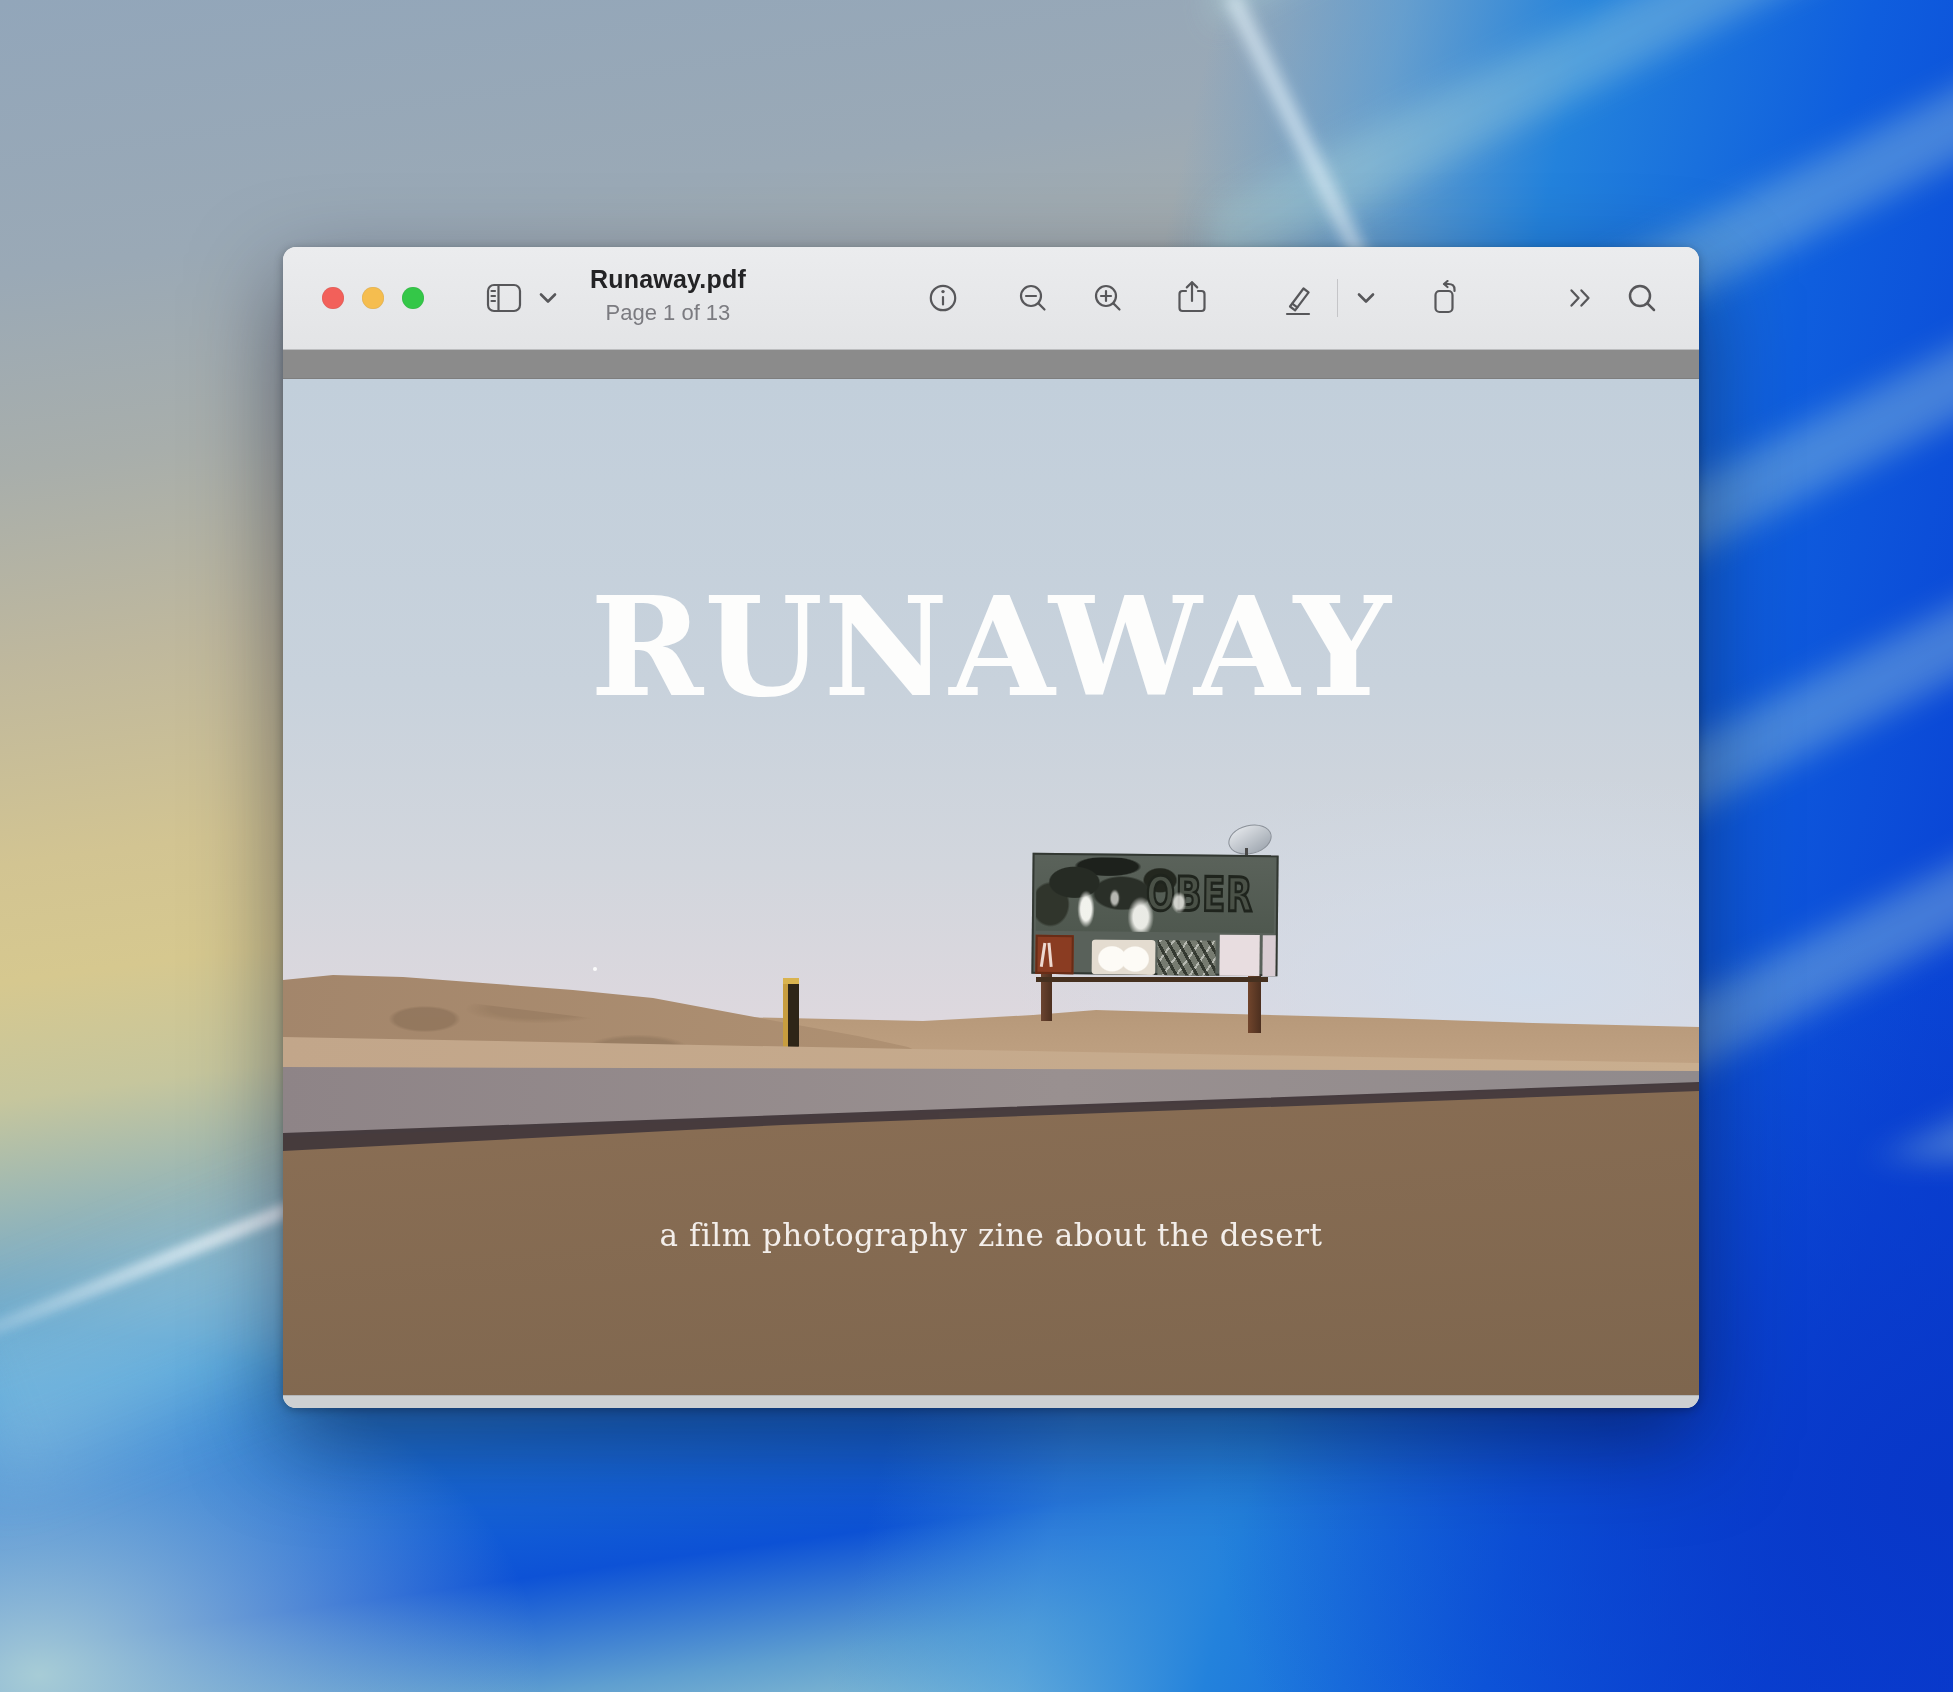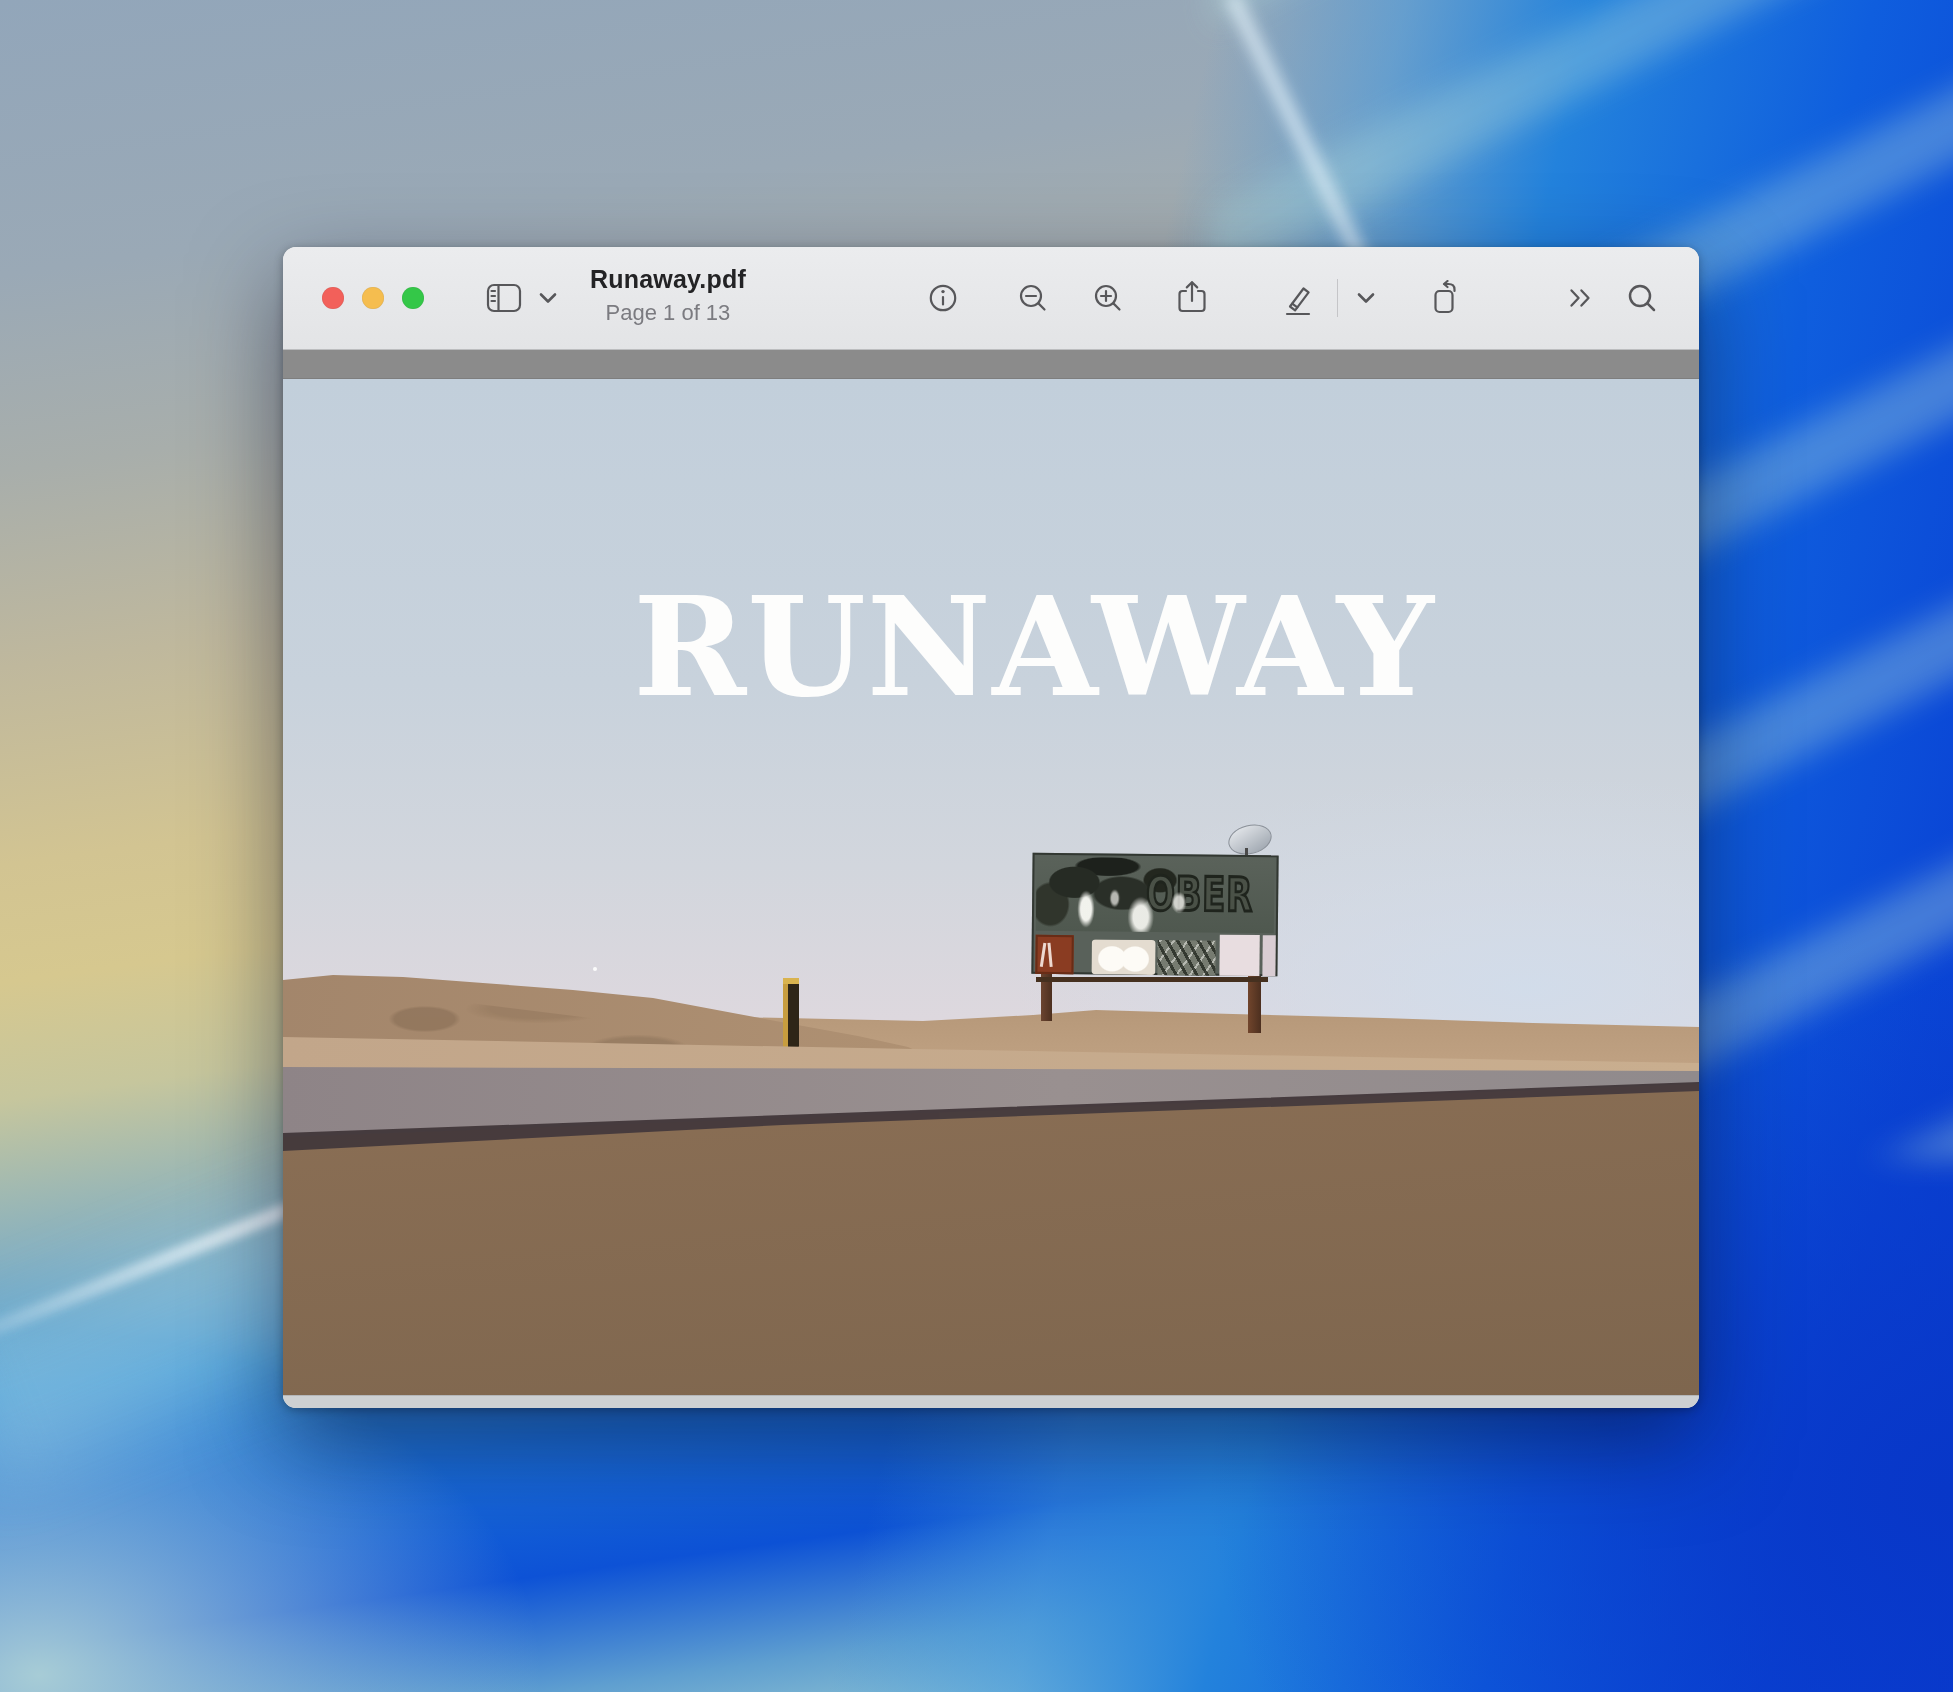--- a/index.html
+++ b/index.html
@@ -142,21 +142,21 @@
     clip-path:polygon(0 688px,1416px 692px,1416px 705px,0 758px);}
   .crack{inset:0;background:#41373a;opacity:.95;
     clip-path:polygon(0 754px,500px 736px,1416px 703px,1416px 714px,500px 748px,0 775px);}
   .foreground{inset:0;background:
     radial-gradient(55% 45% at 78% 25%, rgba(197,166,130,.5), transparent 70%),
     linear-gradient(175deg,#a2856a 0%,#97795d 30%,#8b6f55 60%,#7e664e 100%);
     clip-path:polygon(0 772px,500px 746px,1416px 712px,1416px 1016px,0 1016px);}
 
   .pdf-title{left:0;top:200px;width:100%;text-align:center;
     font-family:"DejaVu Serif","Liberation Serif",serif;font-weight:bold;
-    font-size:136px;line-height:1;color:#fdfdfc;letter-spacing:1px;padding-left:43px;}
+    font-size:136px;line-height:1;color:#fdfdfc;letter-spacing:1px;}
   .pdf-subtitle{left:0;top:838px;width:100%;text-align:center;
     font-family:"DejaVu Serif","Liberation Serif",serif;
     font-size:31px;color:#f3eeea;letter-spacing:.5px;}
 
   .window-footer{height:15px;background:#cdd0d2;border-top:1px solid #b4b6b8;}
 </style>
 </head>
 <body>
 
 <div class="screen">
@@ -322,17 +322,18 @@
 
       <div class="mound-left"></div>
       <div class="mound-tex"></div>
       <div class="bollard"></div>
       <div class="shoulder"></div>
       <div class="road"></div>
       <div class="crack"></div>
       <div class="foreground"></div>
 
       <div class="pdf-title">RUNAWAY</div>
+      <div class="pdf-subtitle">a film photography zine about the desert</div>
     </div>
 
     <div class="window-footer"></div>
   </div>
 </div>
 
 </body></html>

